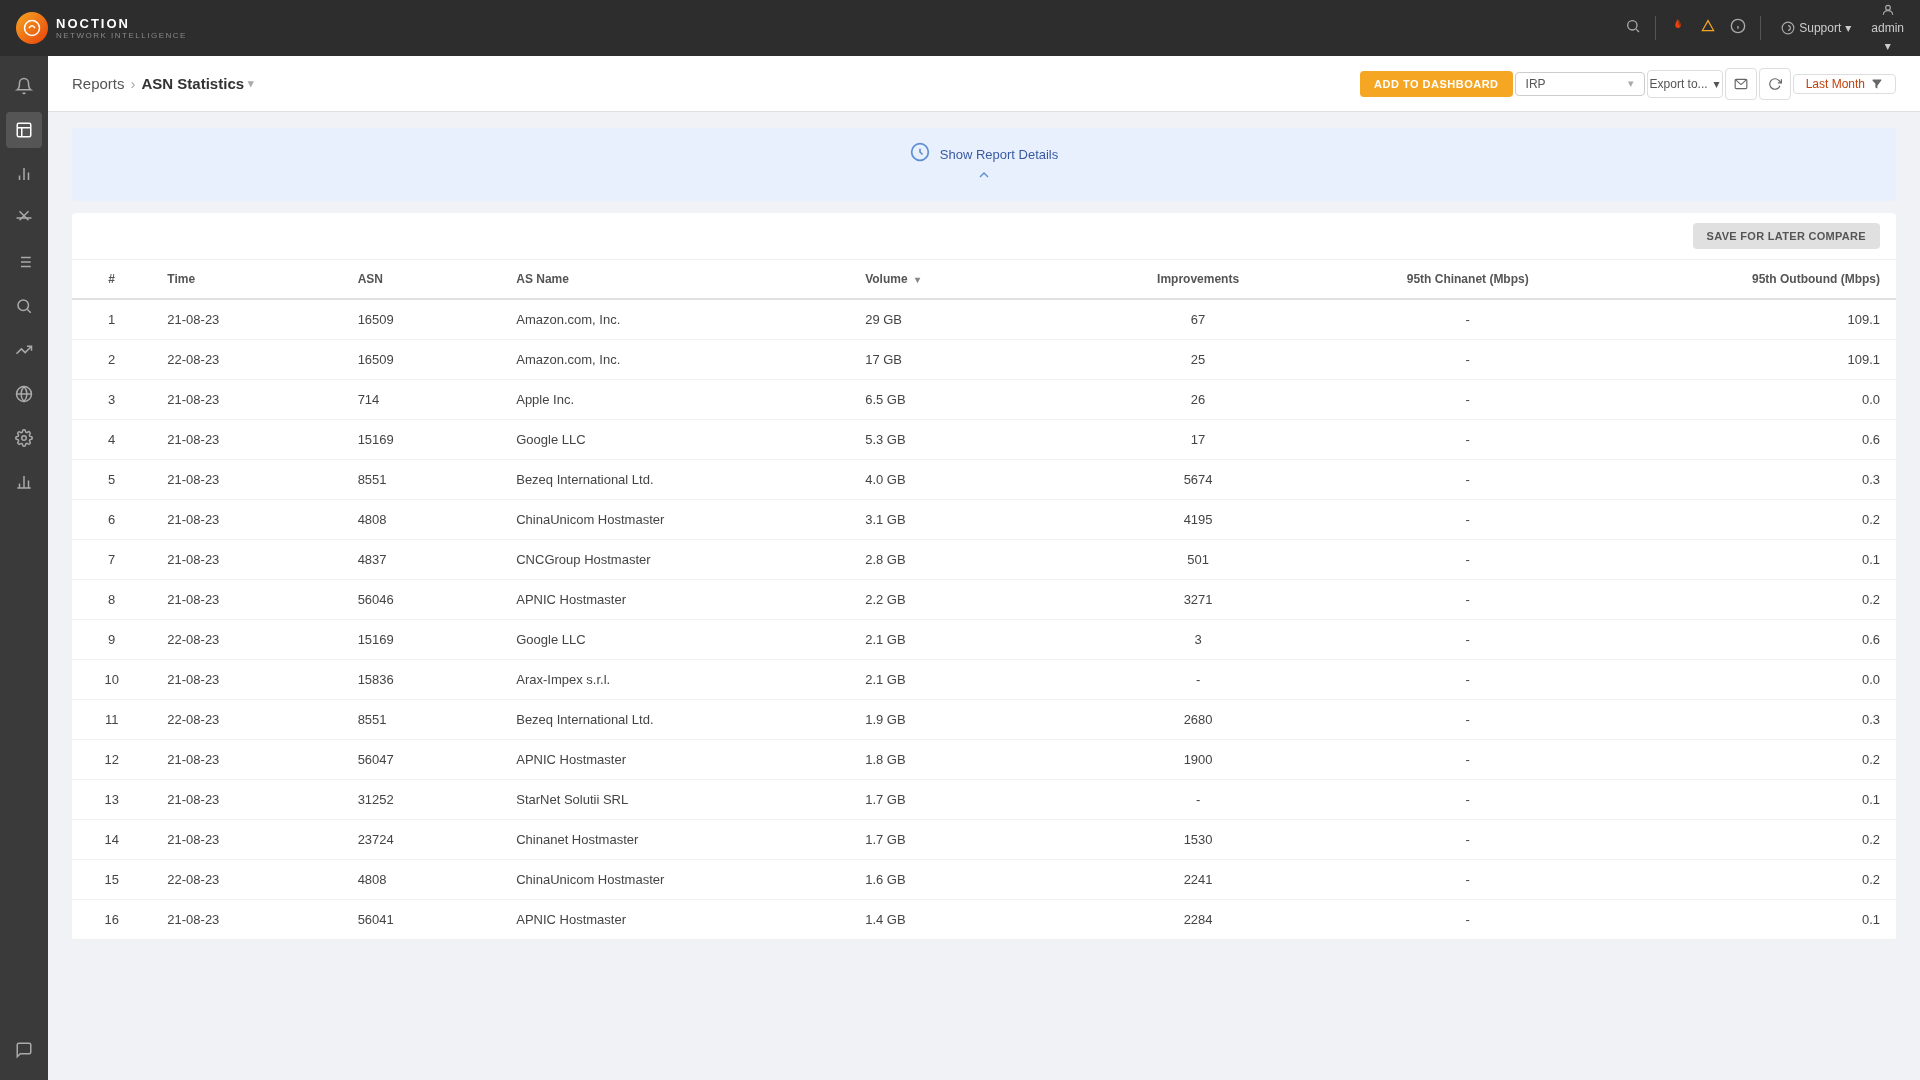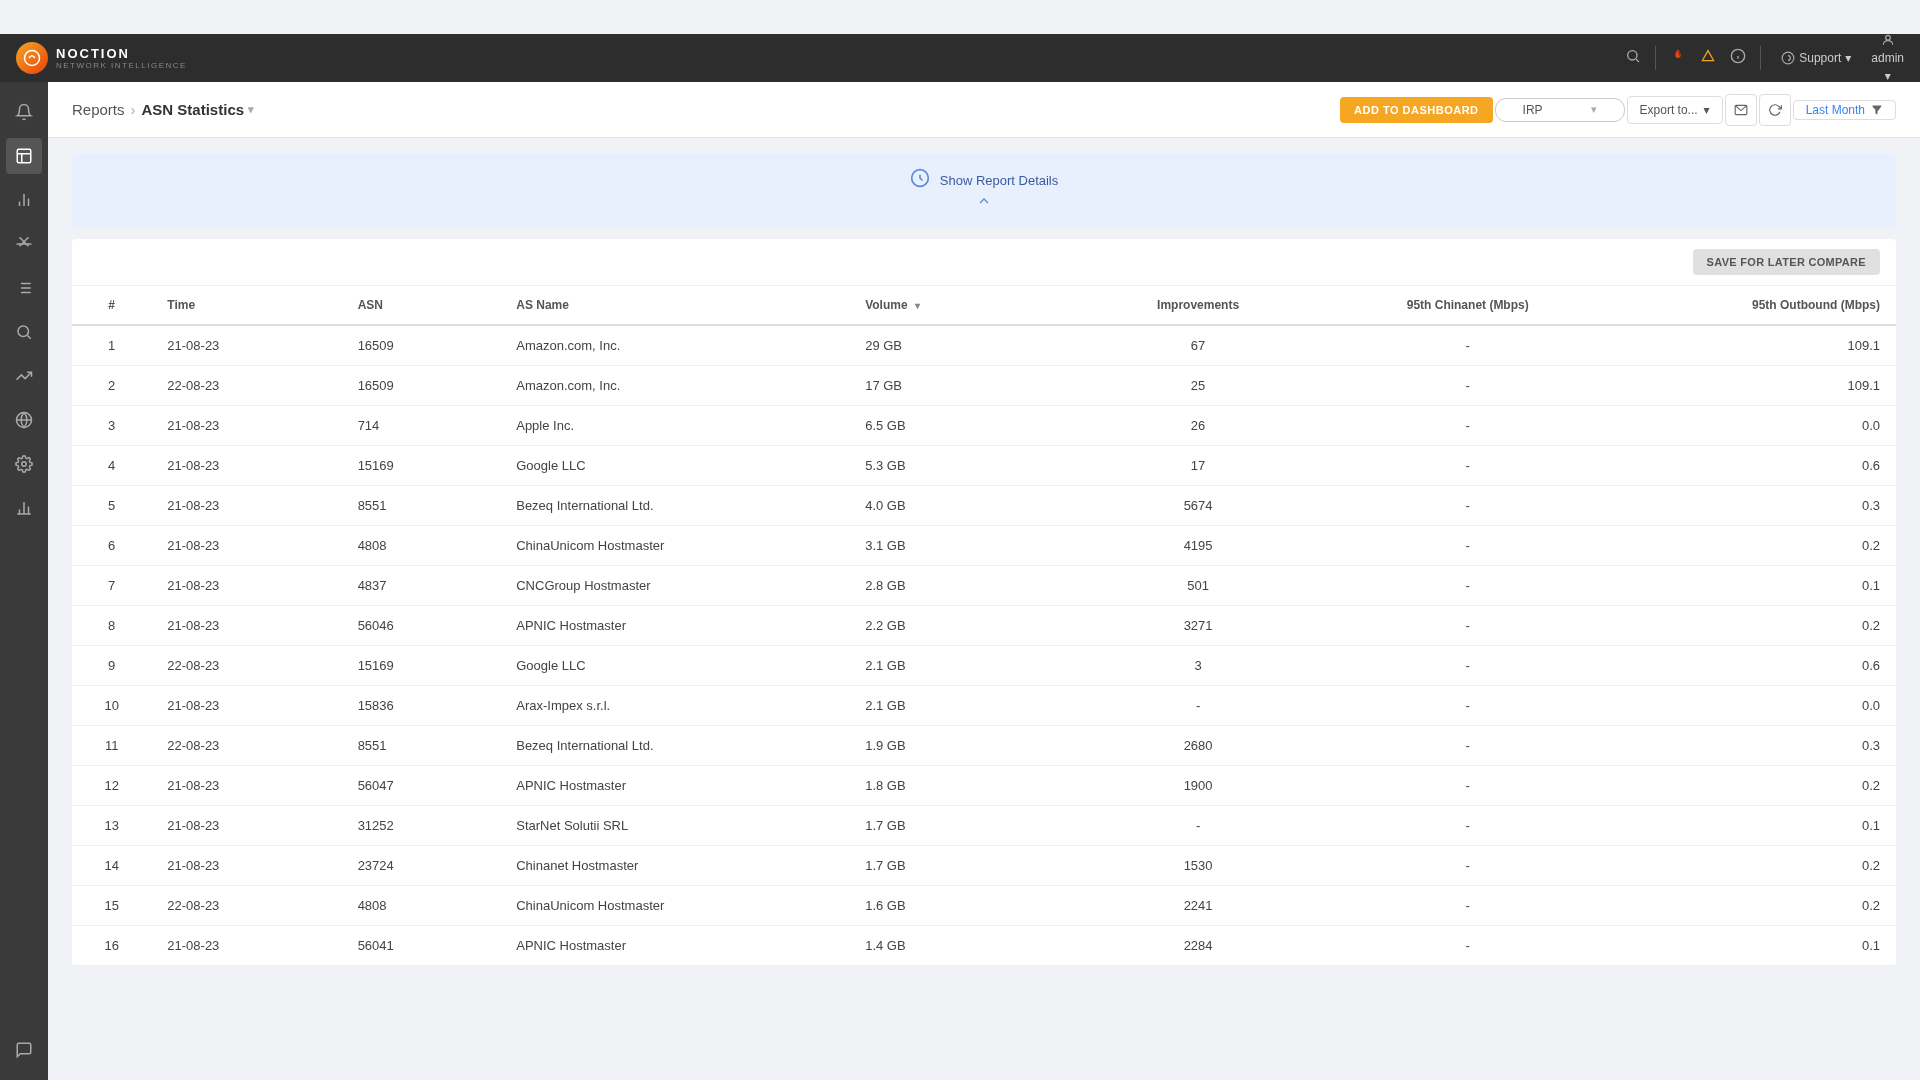--- a/index.html
+++ b/index.html
@@ -1,27 +1,26 @@
 <!DOCTYPE html>
 <html><head>
   <meta charset="utf-8">
   <style>
     * { box-sizing: border-box; margin: 0; padding: 0; }
     body { font-family: -apple-system, BlinkMacSystemFont, 'Segoe UI', Arial, sans-serif; background: #f0f2f5; color: #333; font-size: 13px; display: flex; flex-direction: column; height: 100vh; overflow: hidden; }
 
     
     .top-nav {
       background: #2d2d2d;
-      height: 48px;
+      height: 56px;
       display: flex;
       align-items: center;
       justify-content: space-between;
       padding: 16px 16px;
       flex-shrink: 0;
-      margin-top: 34px;
     }
     .top-nav-left { display: flex; align-items: center; gap: 8px; }
     .logo-circle {
       width: 32px; height: 32px;
       background: linear-gradient(135deg, #f5a623, #e8420a);
       border-radius: 50%;
       display: flex; align-items: center; justify-content: center;
       color: white; font-weight: bold; font-size: 12px;
     }
     .top-nav-right { display: flex; align-items: center; gap: 20px; }
@@ -82,21 +81,21 @@
       border-radius: 4px;
       font-size: 11px;
       font-weight: 700;
       letter-spacing: 0.5px;
       cursor: pointer;
       text-transform: uppercase;
     }
     .export-btn {
       border: 1px solid #ddd;
       border-radius: 4px;
-      padding: 6px 12px;
+      padding: 6px 2px;
       font-size: 12px;
       background: #fff;
       cursor: pointer;
       display: flex; align-items: center; gap: 6px;
       color: #555;
     }
     .icon-btn {
       width: 32px; height: 32px;
       border: 1px solid #ddd;
       border-radius: 4px;
@@ -106,21 +105,21 @@
       color: #666; font-size: 14px;
     }
     .last-month-btn {
       border: 1px solid #ddd;
       border-radius: 4px;
       padding: 2px 12px;
       font-size: 12px;
       background: #fff;
       cursor: pointer;
       display: flex; align-items: center; gap: 6px;
-      color: #3b82f6;
+      color: #c2410c;
     }
 
     
     .page-content { flex: 1; overflow-y: auto; padding: 16px 24px; }
 
     
     .report-details-panel {
       background: #e8f0fe;
       border-radius: 4px;
       padding: 14px 18px;
@@ -332,21 +331,21 @@
       <div class="breadcrumb">
         <span class="breadcrumb-link">Reports</span>
         <span class="breadcrumb-sep">›</span>
         <span class="breadcrumb-current">
           <span>ASN Statistics</span>
           <span style="color:#aaa;font-size:11px;">▾</span>
         </span>
       </div>
       <div class="header-actions">
         <button class="btn-add-dashboard">ADD TO DASHBOARD</button>
-        <div style="position:relative;display:flex;align-items:center;border:1px solid #ccc;border-radius:11px;padding:4px 27px;background:#fff;min-width:130px;justify-content:center;">
+        <div style="position:relative;display:flex;align-items:center;border:1px solid #ccc;border-radius:4px;padding:4px 10px;background:#fff;min-width:130px;justify-content:center;">
           <span style="color:#555;font-size:12px;font-weight:500;">IRP</span>
           <span style="margin-left:auto;color:#aaa;font-size:11px;">▾</span>
         </div>
         <div style="position:relative;display:inline-block;">
           <button class="export-btn">
             <span>Export to...</span>
             <span>▾</span>
           </button>
         </div>
         <div class="icon-btn">

